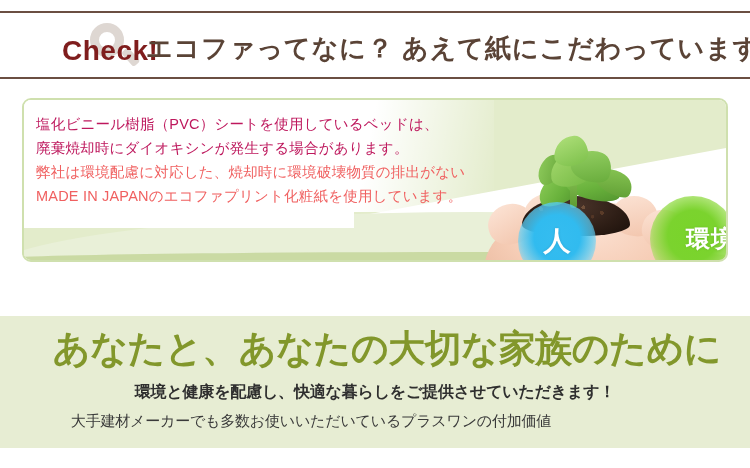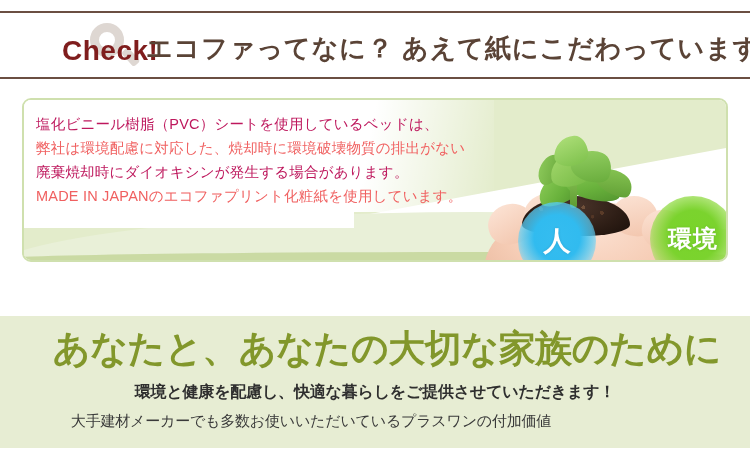--- a/index.html
+++ b/index.html
@@ -174,20 +174,21 @@
     background:radial-gradient(circle at 50% 46%,
       #35bdf0 0%,#31bbef 40%,rgba(90,205,245,.75) 62%,rgba(160,225,250,.28) 80%,rgba(255,255,255,0) 93%);
     font-size:27px;
   }
   .badge-env{
     left:626px;top:96px;width:86px;height:86px;
     background:radial-gradient(circle at 50% 46%,
       #79d42a 0%,#7bd32e 40%,rgba(146,219,70,.75) 62%,rgba(196,236,140,.28) 80%,rgba(255,255,255,0) 93%);
     font-size:24px;
     letter-spacing:1px;
+    justify-content:flex-end;
   }
 
   
   .copy{
     position:absolute;left:36px;top:112px;z-index:6;
     font-size:14.5px;line-height:24px;
     letter-spacing:.2px;
   }
   .copy .ln{white-space:nowrap;}
   .copy .dark{color:#be185d;}
@@ -263,22 +264,22 @@
     <div class="badge badge-person">
       <span>人</span>
     </div>
     <div class="badge badge-env">
       <span>環境</span>
     </div>
   </div>
 
   <div class="copy">
     <div class="ln dark">塩化ビニール樹脂（PVC）シートを使用しているベッドは、</div>
+    <div class="ln dark">廃棄焼却時にダイオキシンが発生する場合があります。</div>
     <div class="ln red">弊社は環境配慮に対応した、焼却時に環境破壊物質の排出がない</div>
-    <div class="ln dark">廃棄焼却時にダイオキシンが発生する場合があります。</div>
     <div class="ln red">MADE IN JAPANのエコファプリント化粧紙を使用しています。</div>
   </div>
 
   <div class="panel">
     <div class="panel-h1">あなたと、あなたの大切な家族のために</div>
     <div class="panel-h2">環境と健康を配慮し、快適な暮らしをご提供させていただきます！</div>
     <div class="panel-h3">大手建材メーカーでも多数お使いいただいているプラスワンの付加価値</div>
   </div>
 
 </div>

